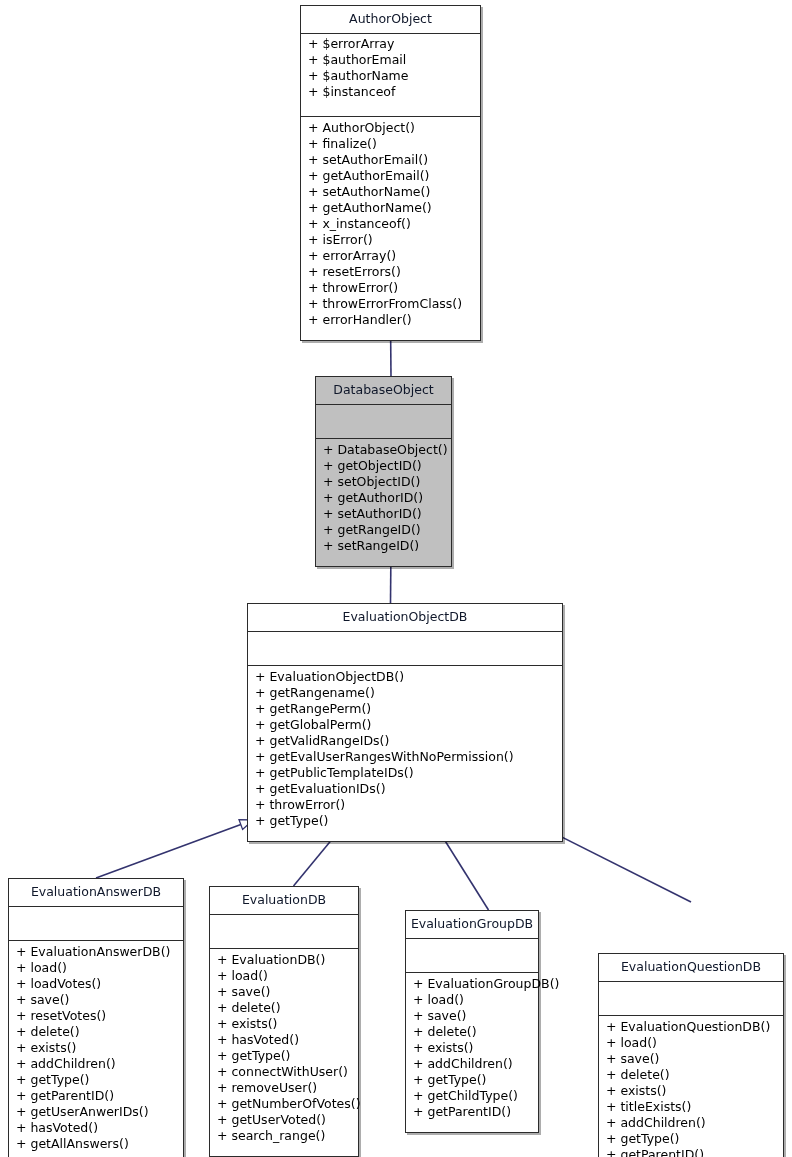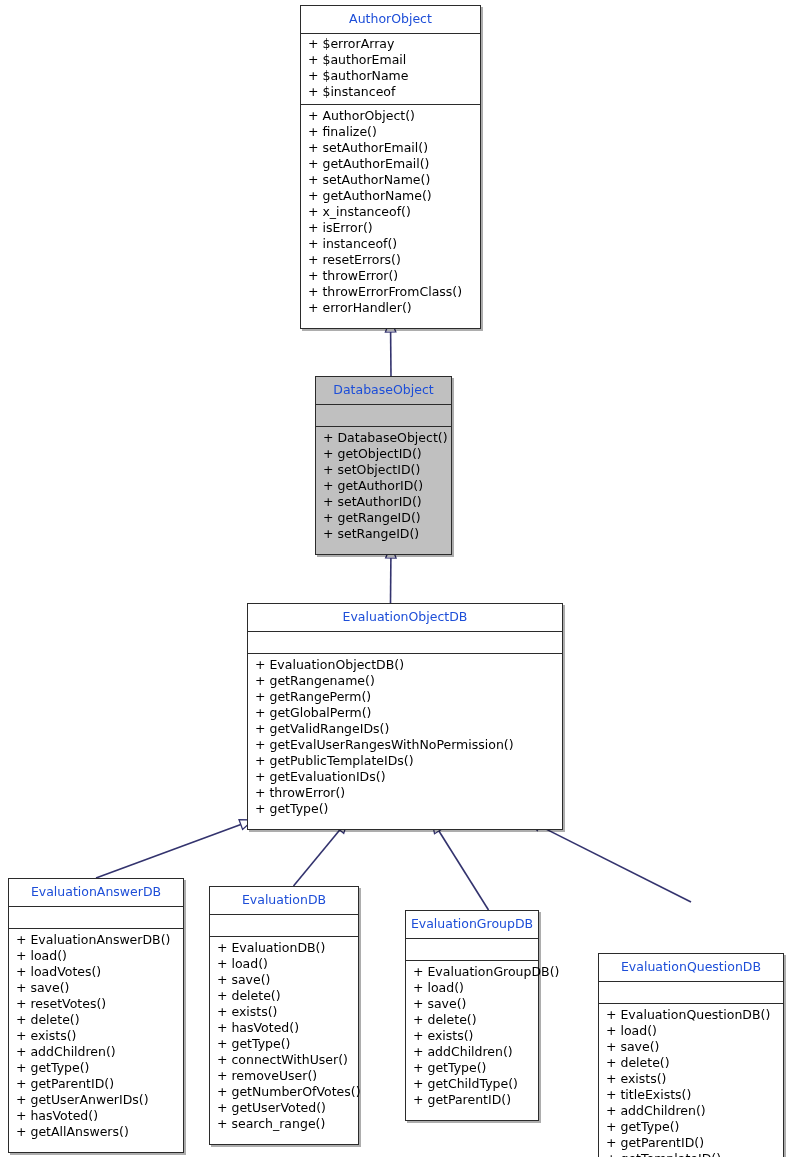--- a/index.html
+++ b/index.html
@@ -33,29 +33,29 @@
     background: #ffffff;
     box-shadow: 2px 2px 0 0 rgba(0,0,0,0.32);
     z-index: 2;
   }
   .uml-class.highlight {
     background: #c0c0c0;
   }
   .uml-title {
     text-align: center;
     font-size: 12.5px;
-    color: #1d4ed8;
+    color: #0f172a;
     line-height: 16px;
     padding: 5px 4px 6px 4px;
     border-bottom: 1px solid #2b2b2b;
     white-space: nowrap;
   }
   .uml-attrs {
     border-bottom: 1px solid #2b2b2b;
-    padding: 2px 5px 4px 7px;
+    padding: 2px 5px 16px 7px;
     min-height: 15px;
   }
   .uml-ops {
     padding: 3px 5px 12px 7px;
   }
   .uml-row {
     font-size: 12.5px;
     line-height: 16px;
     color: #000000;
     white-space: nowrap;
@@ -92,21 +92,21 @@
       </div>
       <div class="uml-ops">
         <div class="uml-row">+ AuthorObject()</div>
         <div class="uml-row">+ finalize()</div>
         <div class="uml-row">+ setAuthorEmail()</div>
         <div class="uml-row">+ getAuthorEmail()</div>
         <div class="uml-row">+ setAuthorName()</div>
         <div class="uml-row">+ getAuthorName()</div>
         <div class="uml-row">+ x_instanceof()</div>
         <div class="uml-row">+ isError()</div>
-        <div class="uml-row">+ instanceof()</div>
+        <div class="uml-row">+ errorArray()</div>
         <div class="uml-row">+ resetErrors()</div>
         <div class="uml-row">+ throwError()</div>
         <div class="uml-row">+ throwErrorFromClass()</div>
         <div class="uml-row">+ errorHandler()</div>
       </div>
     </div>
     <div class="uml-class highlight" style="left: 315px; top: 376px; width: 137px;">
       <div class="uml-title">DatabaseObject</div>
       <div class="uml-attrs"></div>
       <div class="uml-ops">

